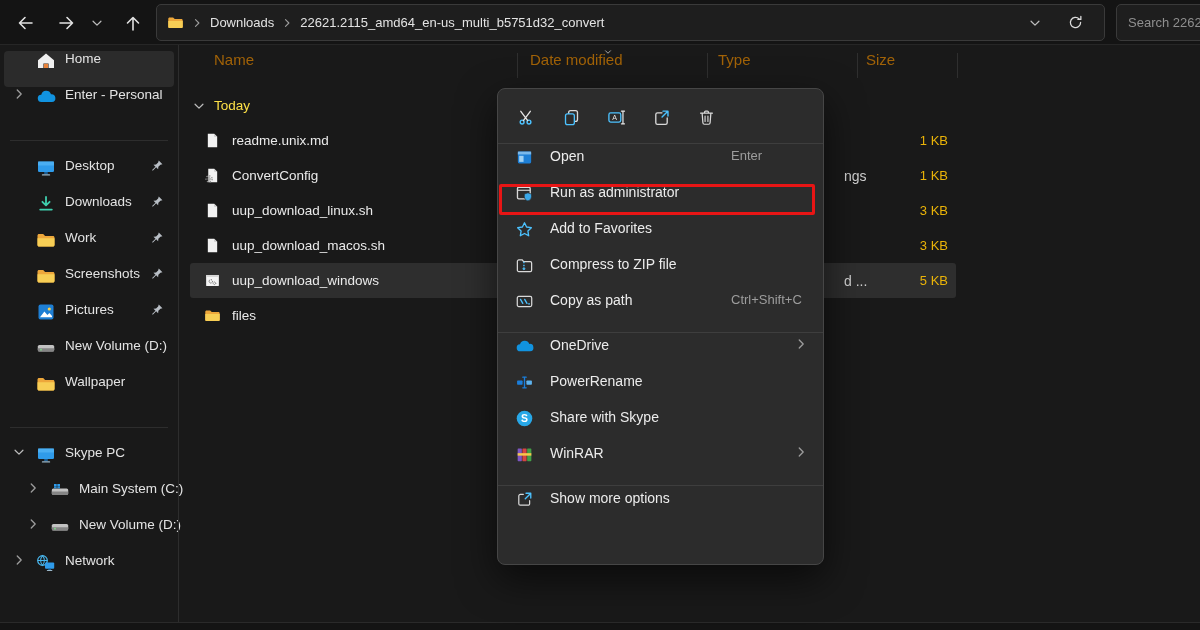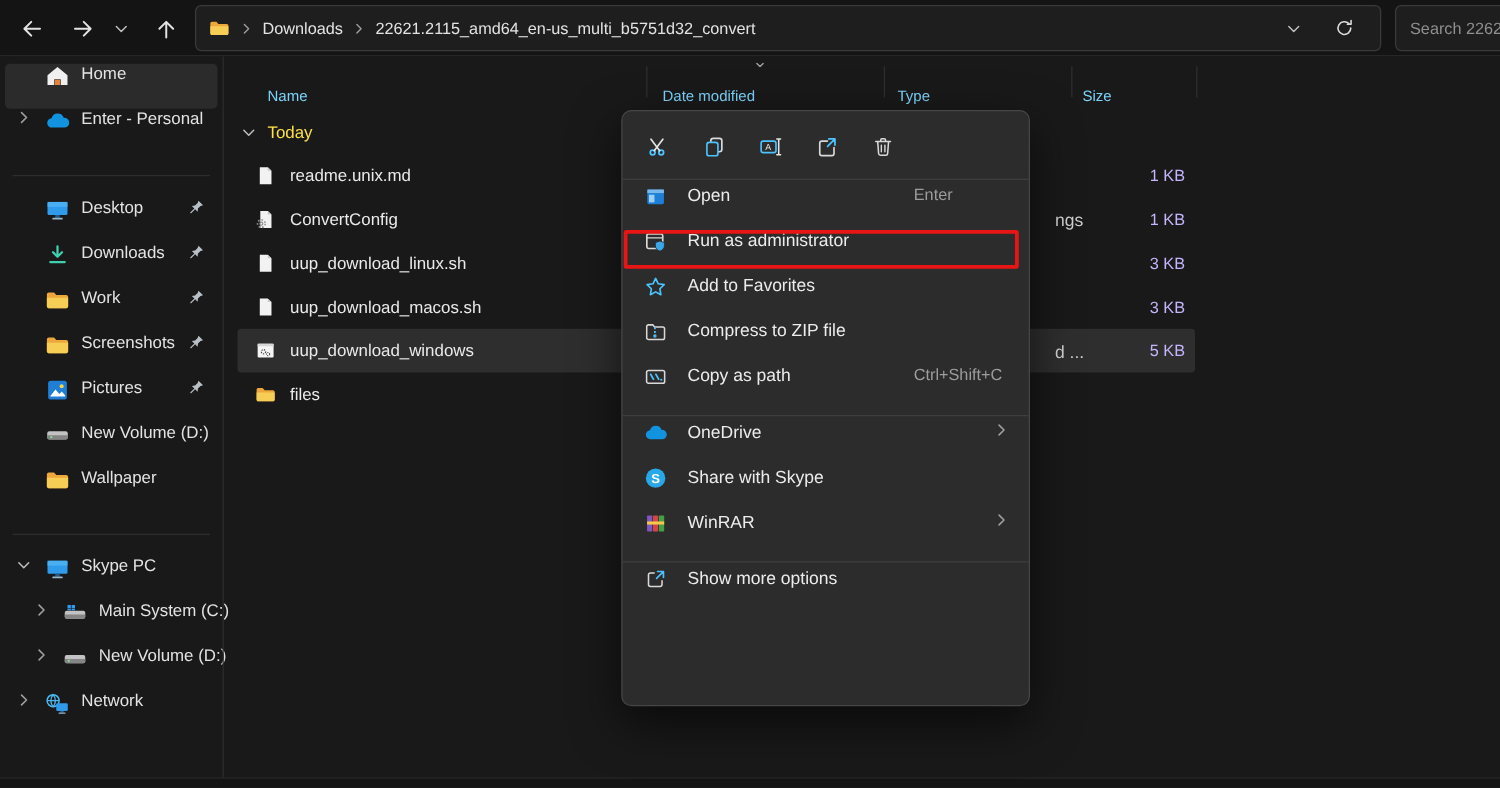--- a/index.html
+++ b/index.html
@@ -38,32 +38,32 @@
   .side-item.sel { background:#2b2b2b; }
   .s-chev { position:absolute; left:8px; width:14px; height:14px; }
   .s-chev.ind2 { left:22px; }
   .s-icn { margin-left:32px; }
   .s-icn.ind2 { margin-left:46px; }
   .s-label { margin-left:9px; color:#e3e3e3; white-space:nowrap; }
   .s-pin { position:absolute; right:9px; width:16px; height:16px; }
   .side-divider { height:1px; background:#2d2d2d; margin:17px 10px; }
 
   
-  .hdr-cell { position:absolute; top:56px; height:42px; line-height:42px;
-              color:#7dd3fc; font-size:12px; }
+  .hdr-cell { position:absolute; top:39px; height:42px; line-height:42px;
+              color:#a16207; font-size:15px; }
   .hdr-sep { position:absolute; top:53px; width:1px; height:25px; background:#2f2f2f; }
   .sort-chev { position:absolute; left:602px; top:47px; width:12px; height:10px; }
   .rows { position:absolute; left:190px; top:88px; width:766px; }
   .row { position:relative; height:35px; border-radius:3px; display:flex; align-items:center; }
   .row.sel { background:#2e2e2e; }
   .row .r-chev { margin-left:2px; width:14px; height:14px; }
   .row .r-icn { margin-left:14px; }
   .row .r-label { margin-left:11px; color:#eaeaea; white-space:nowrap; }
   .row .r-grouplabel { margin-left:8px; color:#fde047; }
-  .row .r-size { position:absolute; right:8px; color:#c4b5fd; font-size:13px; }
+  .row .r-size { position:absolute; right:8px; color:#eab308; font-size:13px; }
   .row .r-frag { position:absolute; left:654px; color:#cfcfcf; font-size:14px; }
 
   
   .menu { position:absolute; left:497px; top:88px; width:327px; height:477px;
           background:#2c2c2c; border:1px solid #464646; border-radius:8px;
           box-shadow:0 14px 38px rgba(0,0,0,.6); padding-top:6px; z-index:5; }
   .qa-row { display:flex; align-items:center; height:44px; padding-left:10px; }
   .qa-btn { width:36px; height:34px; margin-right:9px; border-radius:4px;
             display:flex; align-items:center; justify-content:center; }
   .menu-sep { height:1px; background:#3e3e3e; margin:4px 0; }
@@ -537,20 +537,30 @@
       <span class="mi-label">OneDrive</span>
       <span class="mi-sub icn">
         <svg viewBox="0 0 16 16">
           <path d="M6 3.5 10.5 8 6 12.5" fill="none" stroke="#9d9d9d" stroke-width="1.5" stroke-linecap="round" stroke-linejoin="round"></path>
         </svg>
       </span>
     </div>
     <div class="menu-item">
       <span class="icn i19 mi-icon">
         <svg viewBox="0 0 20 20">
+          <rect x="2.2" y="7.8" width="5.8" height="4.6" rx=".8" fill="#1a7edb"></rect>
+          <rect x="12" y="7.8" width="5.8" height="4.6" rx=".8" fill="#5db2ee"></rect>
+          <path d="M10 4.4v11.2M8.2 4.4h3.6M8.2 15.6h3.6" stroke="#1a7edb" stroke-width="1.4" stroke-linecap="round"></path>
+        </svg>
+      </span>
+      <span class="mi-label">PowerRename</span>
+    </div>
+    <div class="menu-item">
+      <span class="icn i19 mi-icon">
+        <svg viewBox="0 0 20 20">
           <circle cx="10" cy="10" r="8.2" fill="#28a8e8"></circle>
           <text x="10" y="13.8" text-anchor="middle" font-size="11" font-weight="bold" fill="#fff" font-family="sans-serif">S</text>
         </svg>
       </span>
       <span class="mi-label">Share with Skype</span>
     </div>
     <div class="menu-item">
       <span class="icn i19 mi-icon">
         <svg viewBox="0 0 20 20">
           <rect x="2.8" y="3.6" width="4.4" height="13.4" rx=".6" fill="#7e57c2"></rect>

